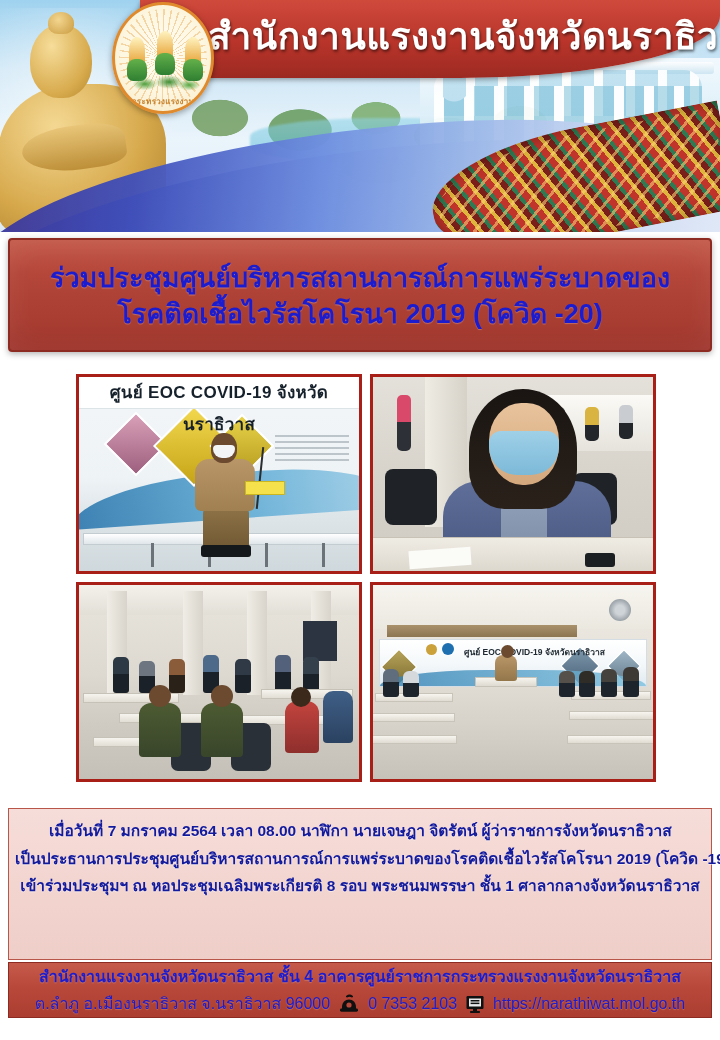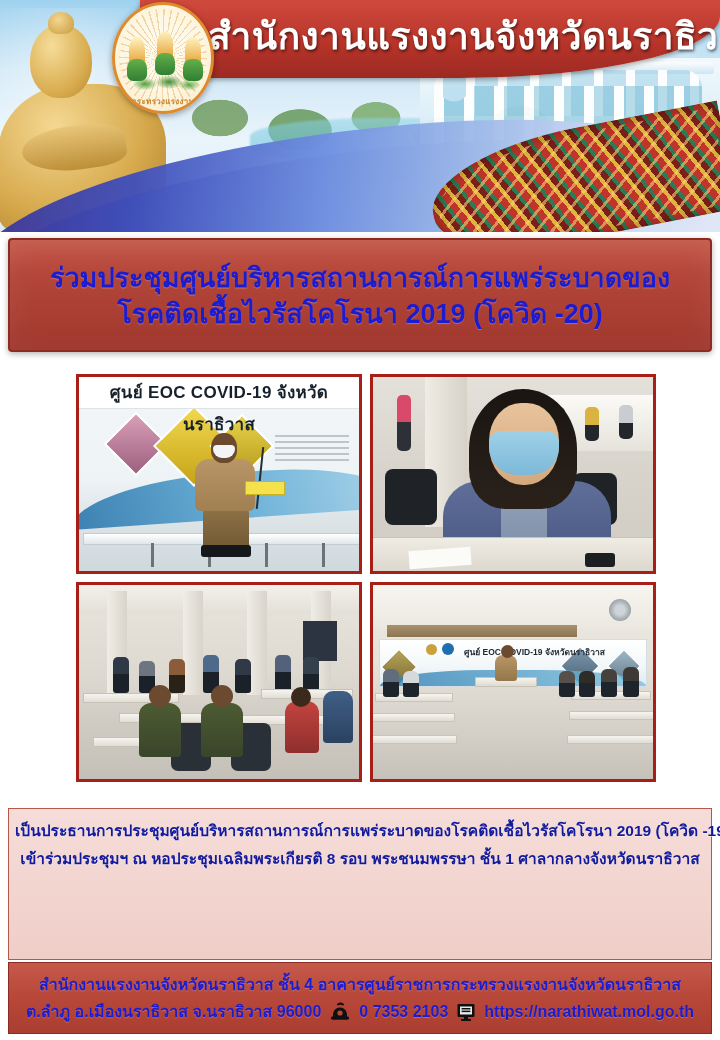--- a/index.html
+++ b/index.html
@@ -462,34 +462,34 @@
     font-weight:bold;
     line-height:1.78;
     white-space:nowrap;
     text-shadow:0 1px 0 rgba(255,255,255,.5);
   }
   .bodybox p.center { text-align:center; }
   .bodybox p.indent { padding-left:34px; }
 
   
   .footer {
-    position:absolute; left:8px; top:962px; width:704px; height:72px;
+    position:absolute; left:8px; top:962px; width:704px; height:56px;
     background:linear-gradient(180deg,#c55a4b 0%,#b8483a 45%,#ab3e31 100%);
     border:1px solid #8d2b23;
     display:flex; flex-direction:column;
     align-items:center; justify-content:center;
     gap:2px;
   }
   .footer .line1 {
     color:#1b1bd0; font-size:16px; font-weight:bold; white-space:nowrap;
     text-shadow:0 1px 1px rgba(255,255,255,.22);
   }
   .footer .line2 {
     display:flex; align-items:center; gap:8px;
-    color:#1b1bd0; font-size:16px; font-weight:bold; white-space:nowrap;
+    color:#1b1bd0; font-size:16px; font-weight:normal; white-space:nowrap;
     text-shadow:0 1px 1px rgba(255,255,255,.22);
   }
   .ic { display:inline-flex; align-items:center; }
   .ic svg { display:block; }
 </style>
 </head>
 <body>
 
 <div class="header">
   <div class="sky"></div>
@@ -643,20 +643,21 @@
     <div class="sit l1"></div>
     <div class="sit l2"></div>
     <div class="sit r1"></div>
     <div class="sit r2"></div>
     <div class="sit r3"></div>
     <div class="sit r4"></div>
   </div>
 </div>
 
 <div class="bodybox">
+  <p class="indent">เมื่อวันที่ 7 มกราคม 2564 เวลา 08.00 นาฬิกา นายเจษฎา จิตรัตน์ ผู้ว่าราชการจังหวัดนราธิวาส</p>
   <p class="center">เป็นประธานการประชุมศูนย์บริหารสถานการณ์การแพร่ระบาดของโรคติดเชื้อไวรัสโคโรนา 2019 (โควิด -19)</p>
   <p class="center">เข้าร่วมประชุมฯ ณ หอประชุมเฉลิมพระเกียรติ 8 รอบ พระชนมพรรษา ชั้น 1 ศาลากลางจังหวัดนราธิวาส</p>
 </div>
 
 <div class="footer">
   <div class="line1">สำนักงานแรงงานจังหวัดนราธิวาส ชั้น 4 อาคารศูนย์ราชการกระทรวงแรงงานจังหวัดนราธิวาส</div>
   <div class="line2">
     <span>ต.ลำภู อ.เมืองนราธิวาส จ.นราธิวาส 96000</span>
     <span class="ic">
       <svg width="22" height="20" viewBox="0 0 22 20" aria-hidden="true">

